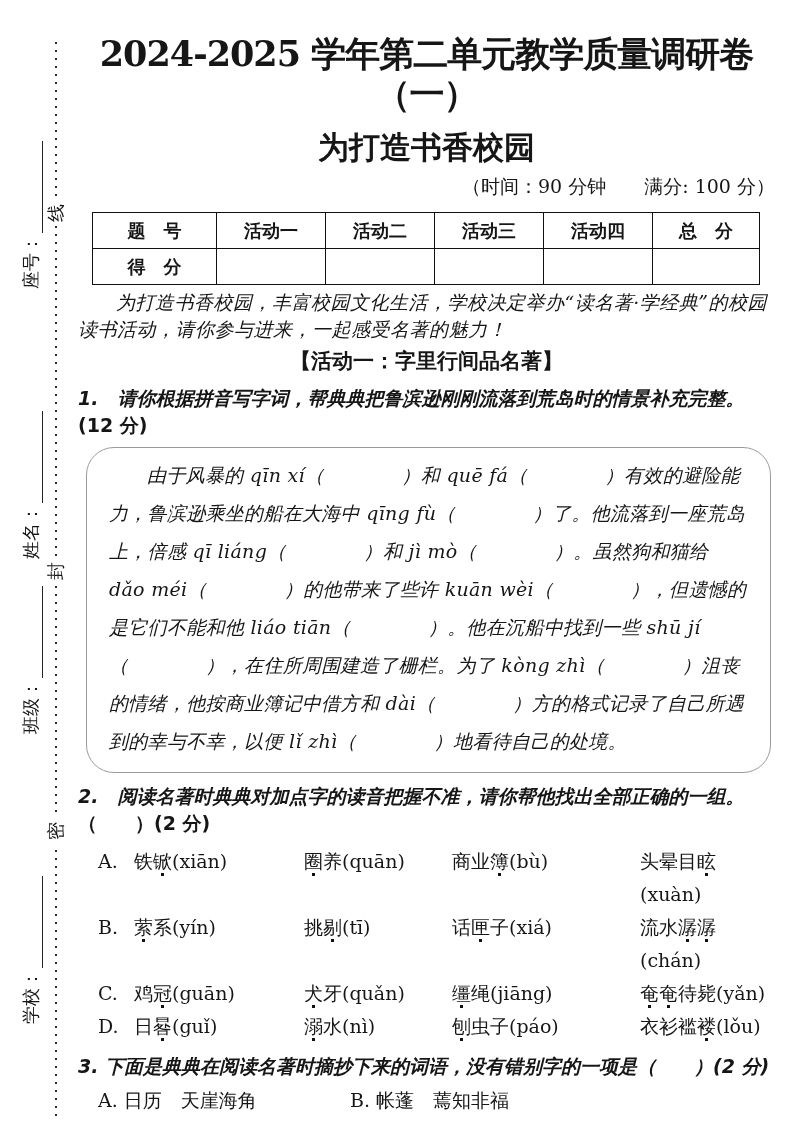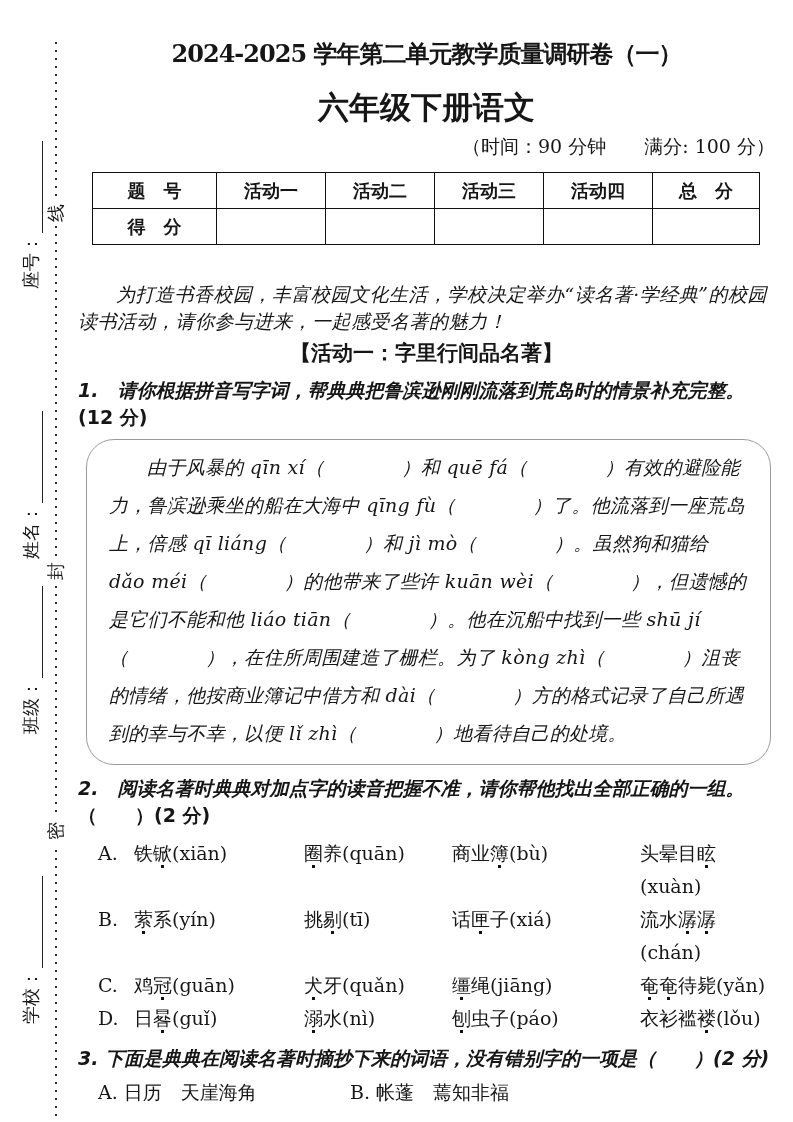--- a/index.html
+++ b/index.html
@@ -10,28 +10,28 @@
             background:repeating-linear-gradient(to bottom,#2b2b2b 0 2.4px,transparent 2.4px 8px);}
   .sealchar{position:absolute;left:43px;width:26px;height:26px;line-height:26px;text-align:center;
             transform:rotate(-90deg);background:#fff;font-size:18px;
             font-family:"DejaVu Sans","Liberation Sans",sans-serif;}
   .rot{position:absolute;width:190px;height:26px;display:flex;align-items:flex-end;justify-content:center;
        transform:rotate(-90deg);font-size:18px;
        font-family:"DejaVu Sans","Liberation Sans",sans-serif;}
   .rot .mline{display:inline-block;width:92px;border-bottom:1.6px solid #222;height:14px;margin-left:2px;}
   
   .main{position:absolute;left:66px;top:0;right:0;bottom:0;padding:34px 18px 0 12px;}
-  .title{text-align:center;font-size:24px;font-weight:bold;letter-spacing:-1px;line-height:40px;
+  .title{text-align:center;font-size:35px;font-weight:bold;letter-spacing:-1px;line-height:40px;
          font-family:"DejaVu Serif","Liberation Serif",serif;}
   .subtitle{text-align:center;font-size:31px;font-weight:bold;margin-top:14px;line-height:38px;}
   .meta{text-align:right;font-size:19px;margin-top:8px;}
   table.score{border-collapse:collapse;margin:12px 14px 0 14px;width:668px;table-layout:fixed;}
   table.score td{border:1.6px solid #111;height:33px;text-align:center;font-size:18px;
                  font-family:"DejaVu Sans","Liberation Sans",sans-serif;font-weight:600;}
-  .intro{margin-top:36px;font-size:19px;line-height:27px;font-style:italic;text-indent:2em;
+  .intro{margin-top:4px;font-size:19px;line-height:27px;font-style:italic;text-indent:2em;
          letter-spacing:.5px;}
   .secttl{text-align:center;font-size:21px;font-weight:bold;margin-top:4px;
           font-family:"DejaVu Sans","Liberation Sans",sans-serif;}
   .stem{margin-top:10px;font-size:19px;line-height:27px;font-weight:600;
         font-family:"DejaVu Sans","Liberation Sans",sans-serif;font-style:italic;}
   .stem2{font-size:19px;line-height:27px;font-weight:600;
          font-family:"DejaVu Sans","Liberation Sans",sans-serif;}
   .pbox{margin:8px 4px 0 8px;border:1.6px solid #9b9b9b;border-radius:28px;padding:8px 22px 12px 22px;}
   .pbox p{margin:0;font-size:19px;line-height:38px;font-style:italic;text-indent:2em;letter-spacing:.3px;}
   .optgrid{margin:8px 0 0 20px;font-size:19px;}
@@ -70,21 +70,21 @@
       <span class="mline"></span>
   </div>
   <div class="rot" style="left:-65px;top:937px">
     <span>学校：</span>
       <span class="mline"></span>
   </div>
 
   <div class="main">
 
     <div class="title">2024-2025 学年第二单元教学质量调研卷（一）</div>
-    <div class="subtitle">六年级下册语文</div>
+    <div class="subtitle">为打造书香校园</div>
     <div class="meta">（时间：90 分钟　　满分: 100 分）</div>
 
     <table class="score">
       <colgroup>
           <col style="width:124px">
           <col style="width:109px">
           <col style="width:109px">
           <col style="width:109px">
           <col style="width:109px">
           <col>

